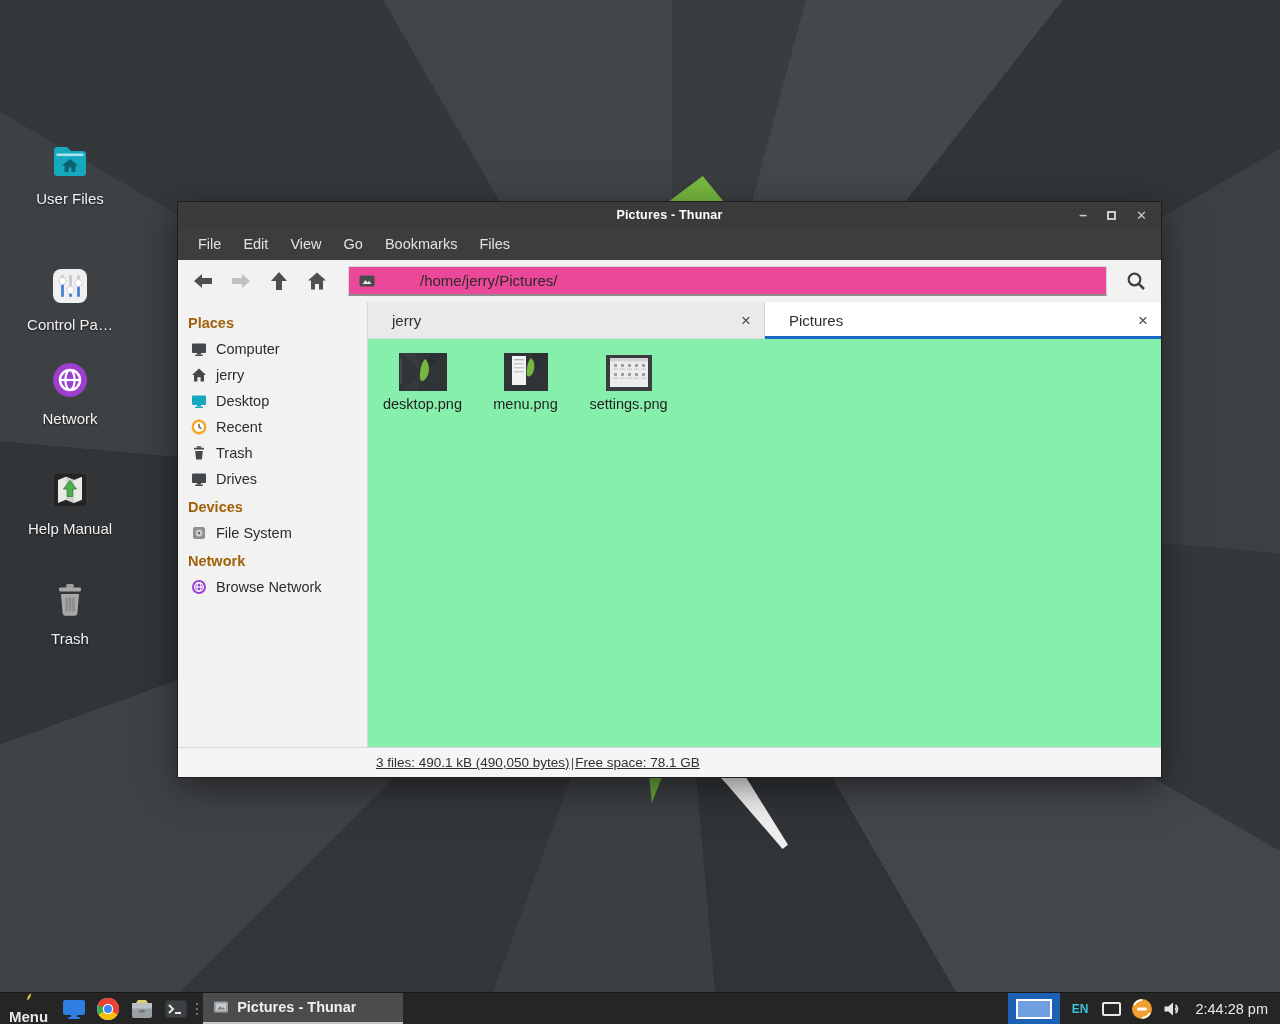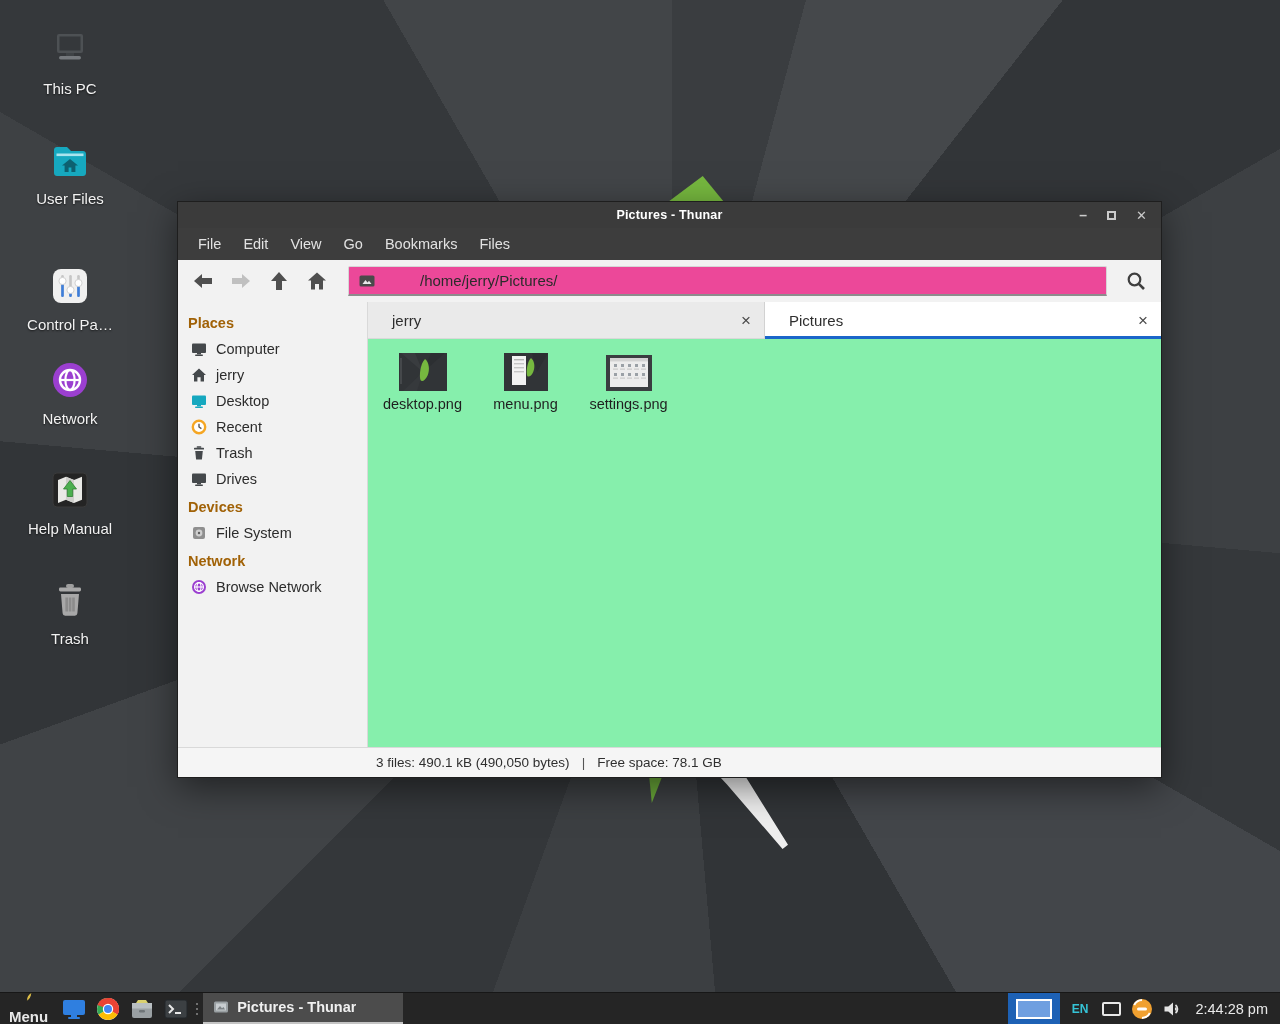--- a/index.html
+++ b/index.html
@@ -81,22 +81,22 @@
     height:3px; background:var(--tab-accent,#1a66c9); }
 
   #fileview { flex:1; background:#86efac; display:flex; align-items:flex-start;
     padding:8px 0 0 3px; }
   .file-item { width:103px; text-align:center; cursor:pointer; }
   .file-item .thumb { display:flex; justify-content:center; align-items:flex-end;
     height:44px; }
   .file-item .fname { margin-top:5px; font-size:14.5px; color:#1f1f1f; }
 
   #statusbar { height:30px; background:#f5f5f5; border-top:1px solid #d9d9d9;
-    display:flex; align-items:center; padding-left:198px; gap:12px;
-    font-size:13.5px; color:#2f2f2f; flex:none; }
+    display:flex; align-items:center; padding-left:198px; gap:1px;
+    font-size:13.5px; color:#2f2f2f; flex:none;text-decoration:underline; }
   #statusbar .sep { color:#555; }
 
   
   #taskbar { position:absolute; left:0; bottom:0; width:1280px; height:32px;
     background:#252525; border-top:1px solid #171717; display:flex; align-items:center; z-index:10; }
   #tb-menu { display:flex; align-items:center; gap:7px; padding:0 9px; height:32px; cursor:pointer;flex-direction:column; }
   #tb-menu .mlabel { color:#e8e8e8; font-size:15px; font-weight:bold; }
   .tb-launcher { width:28px; height:32px; display:flex; align-items:center;
     justify-content:center; margin:0 3px; cursor:pointer; }
   #tb-grip { display:flex; flex-direction:column; gap:3px; margin:0 5px 0 3px; }
@@ -118,31 +118,20 @@
 </style>
 </head>
 <body>
 
 <div id="screen">
   <div id="wallpaper"></div>
   <div id="frag-green-top" class="logo-frag"></div>
   <div id="frag-green-bottom" class="logo-frag"></div>
   <div id="frag-white-quill" class="logo-frag"></div>
 
-  <div class="dicon" style="top:24px">
-    <div class="ic">
-      <svg width="48" height="48" viewBox="0 0 48 48">
-        <rect x="11" y="8" width="26" height="19" rx="2" fill="#4d5154"></rect>
-        <rect x="13.5" y="10.5" width="21" height="14" fill="#35383b"></rect>
-        <rect x="20" y="27" width="8" height="3" fill="#3f4346"></rect>
-        <rect x="13" y="30" width="22" height="3.5" rx="1.7" fill="#75797d"></rect>
-      </svg>
-    </div>
-    <div class="lbl">This PC</div>
-  </div>
 
   <div class="dicon" style="top:134px">
     <div class="ic">
       <svg width="48" height="48" viewBox="0 0 48 48">
         <path d="M8 14c0-1.7 1.3-3 3-3h10l4 4h12c1.7 0 3 1.3 3 3v19c0 1.7-1.3 3-3 3H11c-1.7 0-3-1.3-3-3z" fill="#16a8bf"></path>
         <rect x="10.5" y="17.5" width="27" height="2.6" fill="#a9e4ee"></rect>
         <path d="M24 23l8 6.5h-2.6V36h-4v-4.6h-2.8V36h-4v-6.5H16z" fill="#0d6070"></path>
       </svg>
     </div>
     <div class="lbl">User Files</div>

